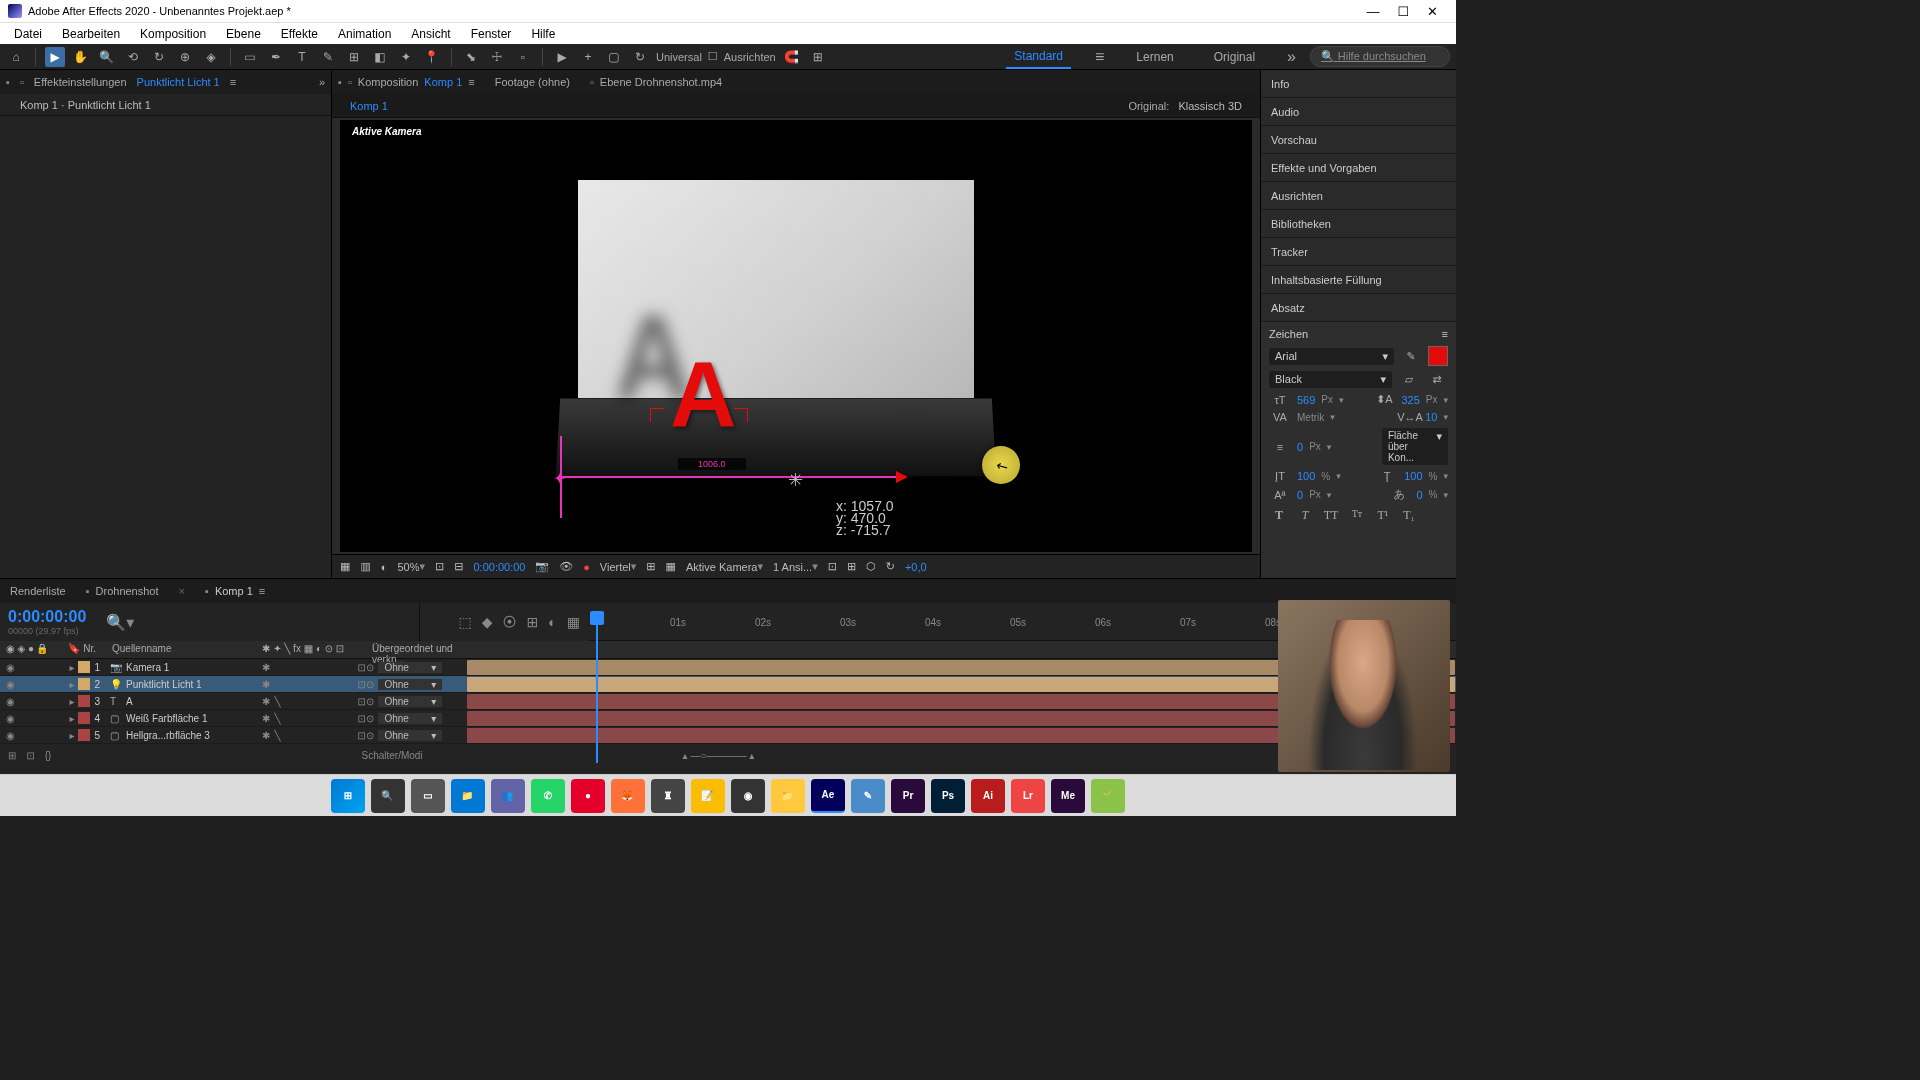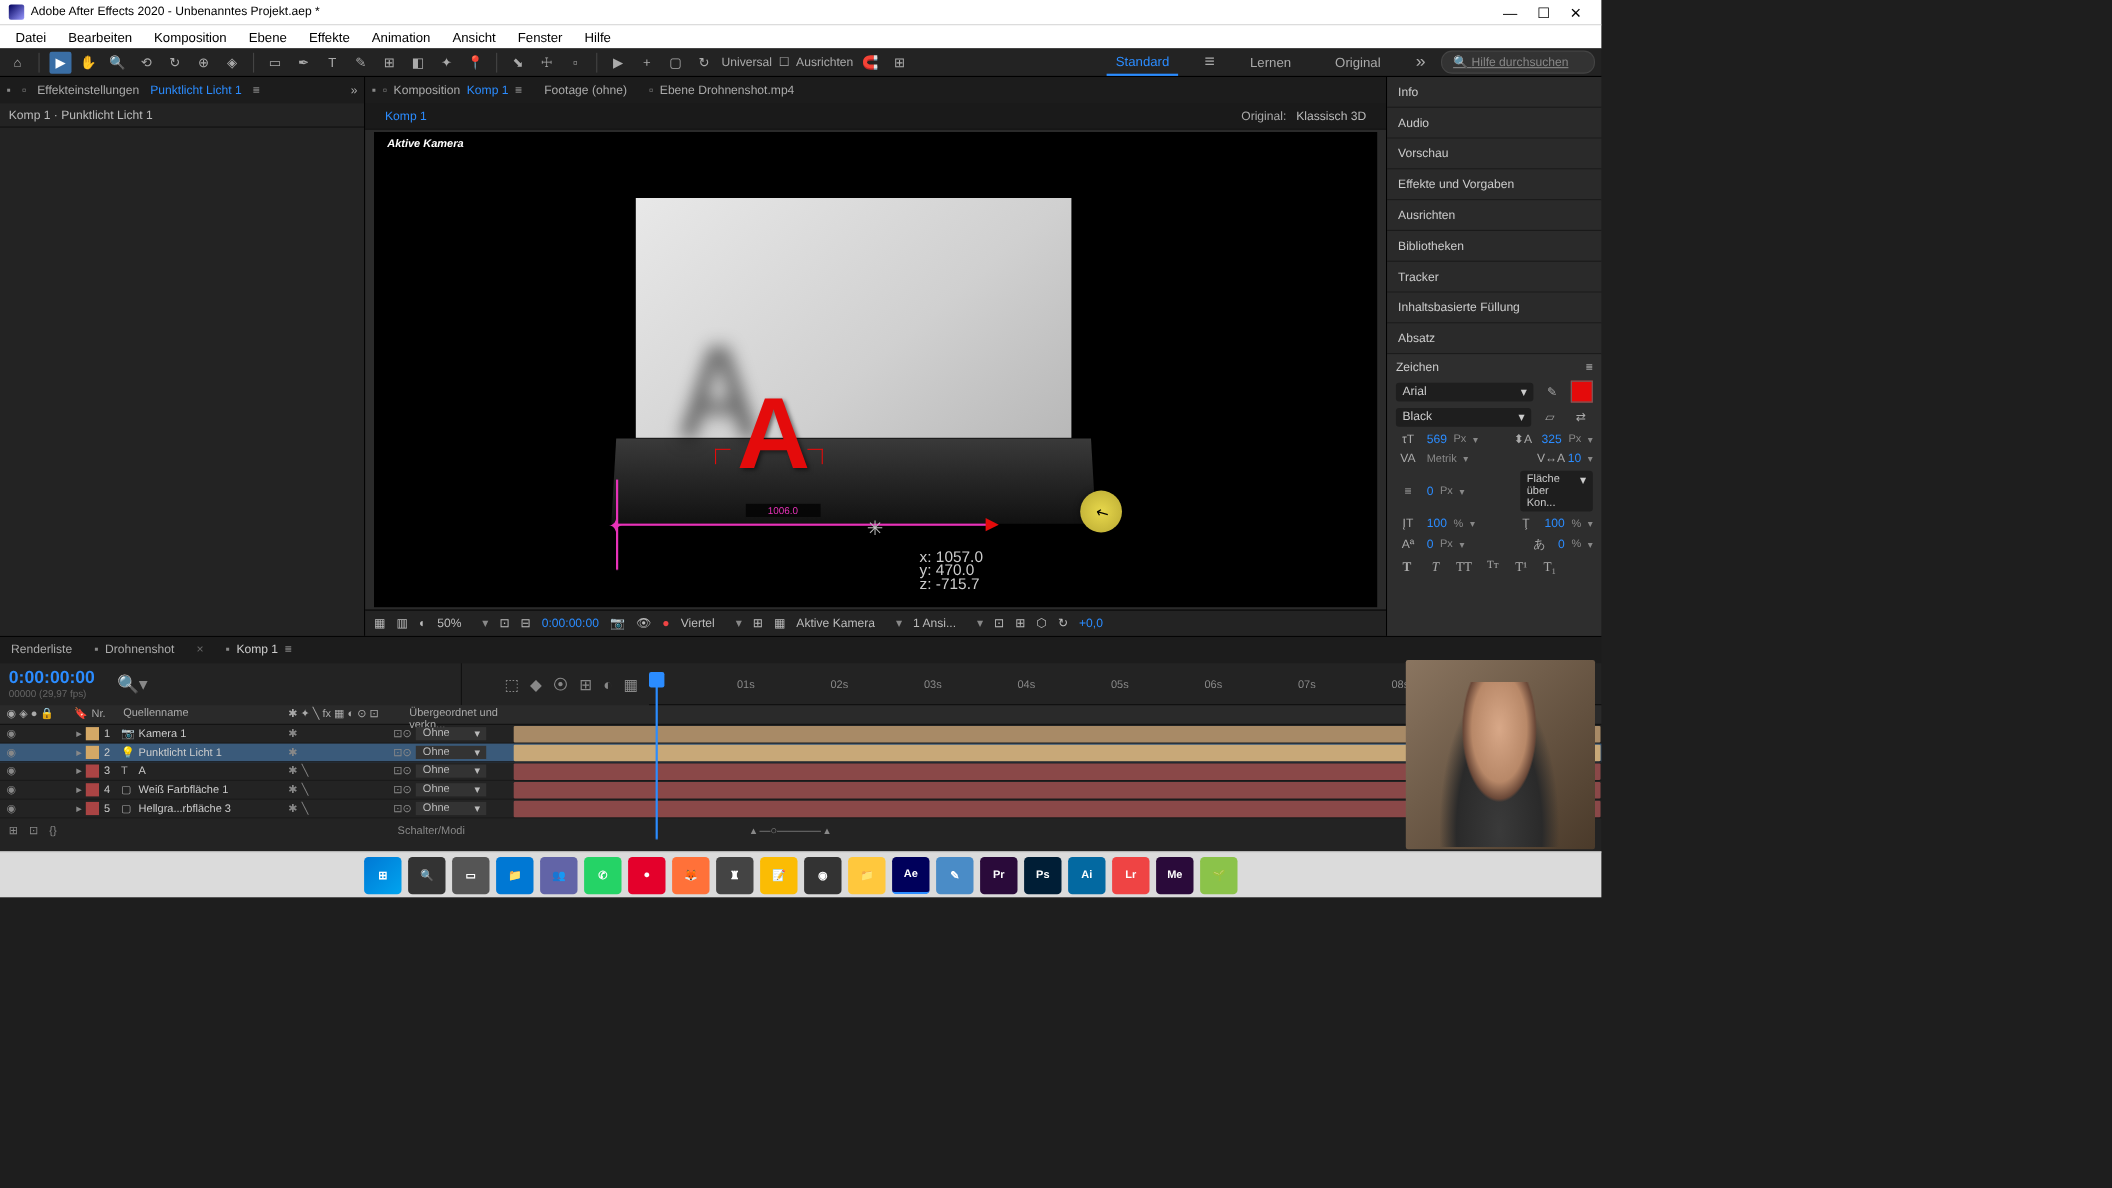--- a/index.html
+++ b/index.html
@@ -26,21 +26,21 @@
 
 
 .main-area { display: flex; height: 508px; }
 
 
 .left-panel { width: 332px; background: #232323; border-right: 1px solid #000; display: flex; flex-direction: column; }
 .panel-tabs { height: 24px; background: #1c1c1c; display: flex; align-items: center; padding: 0 6px; font-size: 11px; gap: 10px; }
 .panel-tabs .tabname { color: #aaa; }
 .panel-tabs .tabval { color: #2b8cff; }
 .panel-tabs .overflow { margin-left: auto; color: #aaa; }
-.left-sub { height: 22px; padding: 0 8px; font-size: 11px; color: #bbb; display: flex; align-items: center; border-bottom: 1px solid #111; }
+.left-sub { height: 22px; padding: 0 20px; font-size: 11px; color: #bbb; display: flex; align-items: center; border-bottom: 1px solid #111; }
 
 
 .center-panel { flex: 1; background: #1a1a1a; display: flex; flex-direction: column; position: relative; }
 .comp-tabs { height: 24px; background: #1c1c1c; display: flex; align-items: center; padding: 0 6px; font-size: 11px; gap: 20px; }
 .comp-tabs .entry { display: flex; align-items: center; gap: 6px; color: #aaa; }
 .comp-tabs .entry.active .val { color: #2b8cff; }
 .comp-breadcrumb { height: 24px; padding: 0 18px; font-size: 11px; color: #2b8cff; display: flex; align-items: center; border-bottom: 1px solid #111; }
 .renderer { margin-left: auto; color: #aaa; font-size: 11px; }
 .renderer .v { color: #bbb; margin-left: 6px; }
 
@@ -59,21 +59,21 @@
 .x-arrow { position: absolute; left: 318px; top: 291px; width: 0; height: 0; border-left: 12px solid #e40b0b; border-top: 6px solid transparent; border-bottom: 6px solid transparent; }
 .y-axis { position: absolute; left: -18px; top: 256px; width: 2px; height: 82px; background: #e832b9; }
 .origin-marker { position: absolute; left: -25px; top: 289px; width: 16px; height: 16px; color: #e832b9; font-size: 16px; }
 .light-marker { position: absolute; left: 210px; top: 289px; color: #bbb; font-size: 18px; }
 .val-badge { position: absolute; left: 100px; top: 278px; background: rgba(0,0,0,0.7); color: #e832b9; font-size: 9px; padding: 1px 20px; }
 .coords { position: absolute; left: 254px; top: 318px; color: #ccc; font-size: 14px; line-height: 12px; background: rgba(0,0,0,0.4); padding: 2px 4px; }
 .cursor-highlight { position: absolute; left: 404px; top: 266px; width: 38px; height: 38px; background: radial-gradient(circle,#e8d84c 0%,#b8a832 100%); border-radius: 50%; box-shadow: 0 0 6px rgba(0,0,0,0.5); }
 .cursor-arrow { position: absolute; left: 418px; top: 278px; color: #000; font-size: 14px; transform: rotate(-30deg); }
 
 .comp-footer { height: 24px; background: #232323; display: flex; align-items: center; padding: 0 8px; font-size: 11px; color: #bbb; gap: 10px; border-top: 1px solid #000; }
-.comp-footer .item { display: flex; align-items: center; gap: 19px; }
+.comp-footer .item { display: flex; align-items: center; gap: 0; }
 .blue-text { color: #2b8cff; }
 
 
 .right-panel { width: 196px; background: #232323; border-left: 1px solid #000; display: flex; flex-direction: column; font-size: 11px; }
 .r-collapsed { height: 28px; padding: 0 10px; display: flex; align-items: center; color: #ccc; border-bottom: 1px solid #1a1a1a; background: #2a2a2a; }
 .zeichen-panel { flex: 1; background: #2e2e2e; padding: 6px 8px; }
 .z-head { display: flex; justify-content: space-between; margin-bottom: 6px; color: #ccc; }
 .z-row { display: flex; align-items: center; gap: 6px; margin-bottom: 5px; }
 .z-select { flex: 1; background: #1e1e1e; color: #ccc; padding: 2px 6px; border-radius: 3px; font-size: 11px; display: flex; justify-content: space-between; }
 .color-swatch { width: 20px; height: 20px; background: #e40b0b; border: 1px solid #666; }
@@ -607,17 +607,17 @@
   <div class="tb-app" style="background:#e4002b">●</div>
   <div class="tb-app" style="background:#ff7139">🦊</div>
   <div class="tb-app" style="background:#444">♜</div>
   <div class="tb-app" style="background:#fbbc04;color:#333">📝</div>
   <div class="tb-app" style="background:#333">◉</div>
   <div class="tb-app" style="background:#ffc83d">📁</div>
   <div class="tb-app ae">Ae</div>
   <div class="tb-app" style="background:#4a8cc7">✎</div>
   <div class="tb-app" style="background:#2a0a3a">Pr</div>
   <div class="tb-app" style="background:#001e36">Ps</div>
-  <div class="tb-app" style="background:#0369a1">Ai</div>
+  <div class="tb-app" style="background:#b91c1c">Ai</div>
   <div class="tb-app" style="background:#ef4444">Lr</div>
   <div class="tb-app" style="background:#2a0a3a">Me</div>
   <div class="tb-app" style="background:#8bc34a">🌱</div>
 </div>
 
 </body></html>

